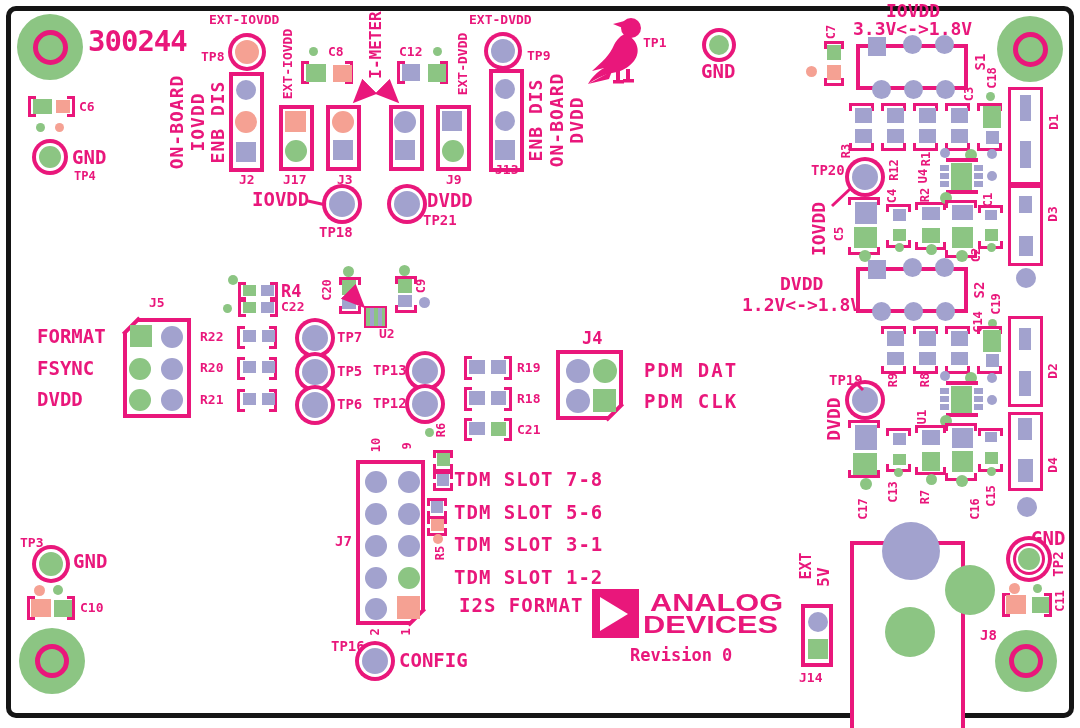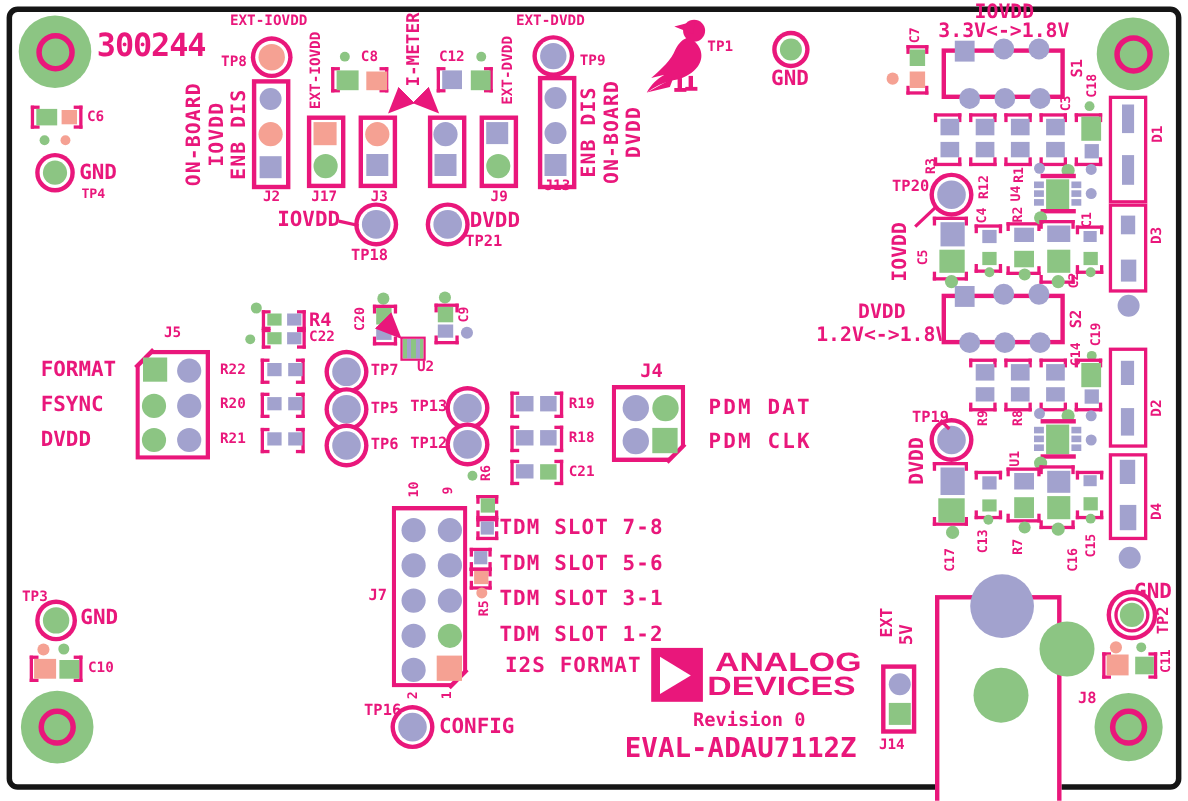--- a/index.html
+++ b/index.html
@@ -407,21 +407,20 @@
   <div class="t" style="left:454px;top:503px;font-size:19px;letter-spacing:1px">TDM SLOT 5-6</div>
   <div class="t" style="left:454px;top:535px;font-size:19px;letter-spacing:1px">TDM SLOT 3-1</div>
   <div class="t" style="left:454px;top:568px;font-size:19px;letter-spacing:1px">TDM SLOT 1-2</div>
   <div class="t" style="left:459px;top:596px;font-size:19px;letter-spacing:1px">I2S FORMAT</div>
 
   <div class="ps m" style="left:592px;top:589px;width:47px;height:49px"></div>
   <div style="position:absolute;left:600px;top:597px;width:0;height:0;border-top:17px solid transparent;border-bottom:17px solid transparent;border-left:28px solid #fff"></div>
   <div class="t sans" style="left:650px;top:591px;font-size:24px;transform:scaleX(1.28);transform-origin:left top">ANALOG</div>
   <div class="t sans" style="left:643px;top:613px;font-size:24px;transform:scaleX(1.28);transform-origin:left top">DEVICES</div>
   <div class="t" style="left:630px;top:647px;font-size:17px">Revision 0</div>
-  <div class="t" style="left:568px;top:667px;font-size:25px">EVAL-ADAU7112Z</div>
 
   <div class="t" style="left:20px;top:536px;font-size:13px">TP3</div>
   <div class="pc g tp" style="left:39px;top:552px;width:24px;height:24px"></div>
   <div class="t" style="left:73px;top:552px;font-size:19px">GND</div>
   <div class="pc s" style="left:34px;top:585px;width:11px;height:11px"></div>
   <div class="pc g" style="left:53px;top:585px;width:10px;height:10px"></div>
   <div class="bh" style="left:27px;top:596px;width:48px;height:24px"></div>
   <div class="ps s" style="left:31px;top:599px;width:20px;height:18px"></div>
   <div class="ps g" style="left:54px;top:600px;width:18px;height:17px"></div>
   <div class="t" style="left:80px;top:601px;font-size:13px">C10</div>

